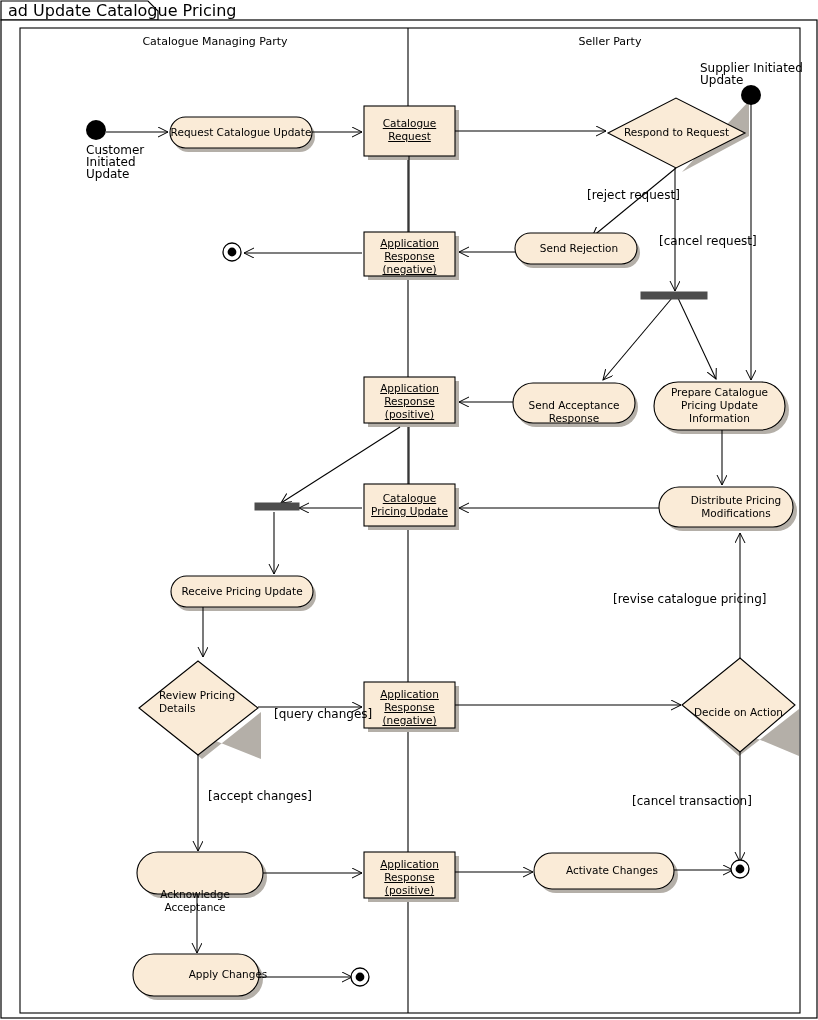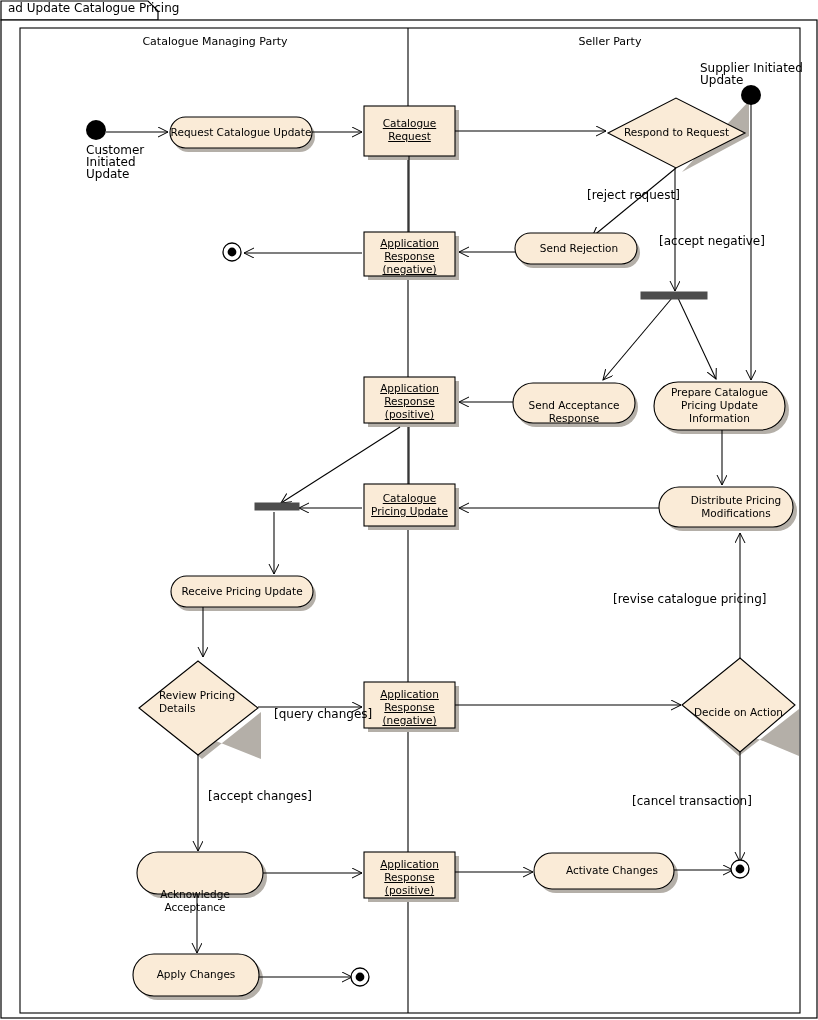--- a/index.html
+++ b/index.html
@@ -17,21 +17,21 @@
   #canvas {
     position: absolute;
     left: 0; top: 0;
     width: 818px;
     height: 1020px;
   }
   .frame-tab-label {
     position: absolute;
     left: 8px;
     top: 1px;
-    font-size: 12px;
+    font-size: 16px;
     color: #000;
     white-space: nowrap;
     letter-spacing: 0px;
   }
   .lane-title {
     position: absolute;
     font-size: 11px;
     color: #000;
     text-align: center;
     white-space: nowrap;
@@ -285,21 +285,21 @@
 <div class="node-label" style="left:171px; top:585px; width:142px;">
   <div>Receive Pricing Update</div>
 </div>
 <div class="node-label" style="left:137px; top:888px; width:116px;">
   <div>Acknowledge</div>
   <div>Acceptance</div>
 </div>
 <div class="node-label" style="left:534px; top:864px; width:156px;text-align:center;">
   <div>Activate Changes</div>
 </div>
-<div class="node-label" style="left:133px; top:968px; width:126px;">
+<div class="node-label" style="left:133px; top:968px; width:126px;padding-left:32px;">
   <div>Apply Changes</div>
 </div>
 
 <div class="node-label u" style="left:364px; top:117px; width:91px;">
   <div><span>Catalogue</span></div>
   <div><span>Request</span></div>
 </div>
 <div class="node-label u" style="left:364px; top:237px; width:91px;">
   <div><span>Application</span></div>
   <div><span>Response</span></div>
@@ -330,17 +330,17 @@
 </div>
 <div class="node-label" style="left:139px; top:689px; width:119px; text-align:left; padding-left:20px; box-sizing:border-box;">
   <div>Review Pricing</div>
   <div>Details</div>
 </div>
 <div class="node-label" style="left:682px; top:699px; width:113px;margin-top:7px;">
   <div>Decide on Action</div>
 </div>
 
 <div class="guard" style="left:587px; top:188px;">[reject request]</div>
-<div class="guard" style="left:659px; top:234px;">[accept negative]</div>
+<div class="guard" style="left:659px; top:234px;">[cancel request]</div>
 <div class="guard" style="left:274px; top:707px;">[query changes]</div>
 <div class="guard" style="left:208px; top:789px;">[accept changes]</div>
 <div class="guard" style="left:613px; top:592px;">[revise catalogue pricing]</div>
 <div class="guard" style="left:632px; top:785px;margin-top:9px;">[cancel transaction]</div>
 
 </body></html>

